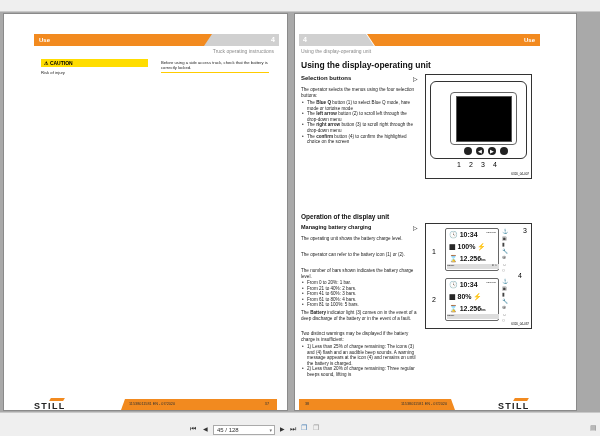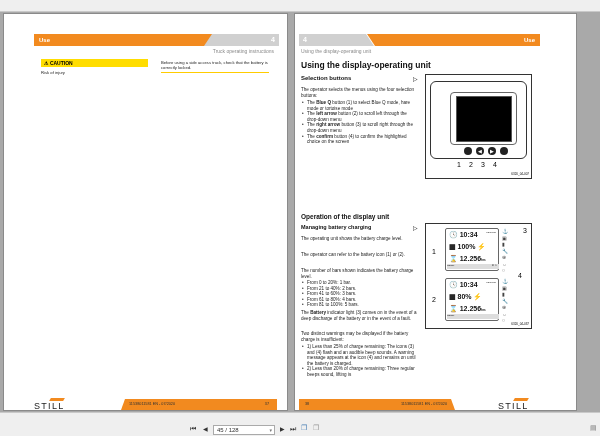--- a/index.html
+++ b/index.html
@@ -13,21 +13,21 @@
 .hdr .gr{position:absolute;top:0;height:12px;background:#d0d0d0}
 .sub{position:absolute;font-size:5px;color:#8a8a8a}
 .txt{font-size:4.6px;line-height:5.6px;color:#222}
 .h1{font-size:8.5px;font-weight:bold;color:#111}
 .h2{font-size:6px;font-weight:bold;color:#111}
 ul{list-style:none}
 li{padding-left:6px;position:relative}
 li:before{content:"•";position:absolute;left:1px}
 .fig{position:absolute;border:1px solid #333;background:#fff}
 .foot{position:absolute;height:11px;background:#f28a1f;font-size:3.8px;color:#333}
-.still{position:absolute;font-size:9px;font-weight:normal;letter-spacing:1.3px;color:#222}
+.still{position:absolute;font-size:9px;font-weight:bold;letter-spacing:1.3px;color:#222}
 .stillbar{position:absolute;height:3px;background:#f28a1f;transform:skewX(-30deg)}
 .toolbar{position:absolute;left:0;top:412px;width:600px;height:24px;background:#efefef;border-top:1px solid #c9c9c9}
 .tb{position:absolute;top:415px;font-size:7px;color:#333;cursor:pointer}
 .pagebox{position:absolute;left:213px;top:425px;width:62px;height:10px;border:1px solid #aaa;background:#fff;font-size:6px;color:#333;padding-left:3px;line-height:9px}
 .lcd{border:1px solid #666;border-radius:2px;background:#fff;font-size:7px;font-weight:bold;color:#111}
 </style>
 </head>
 <body>
 
 <div class="topbar"></div>

